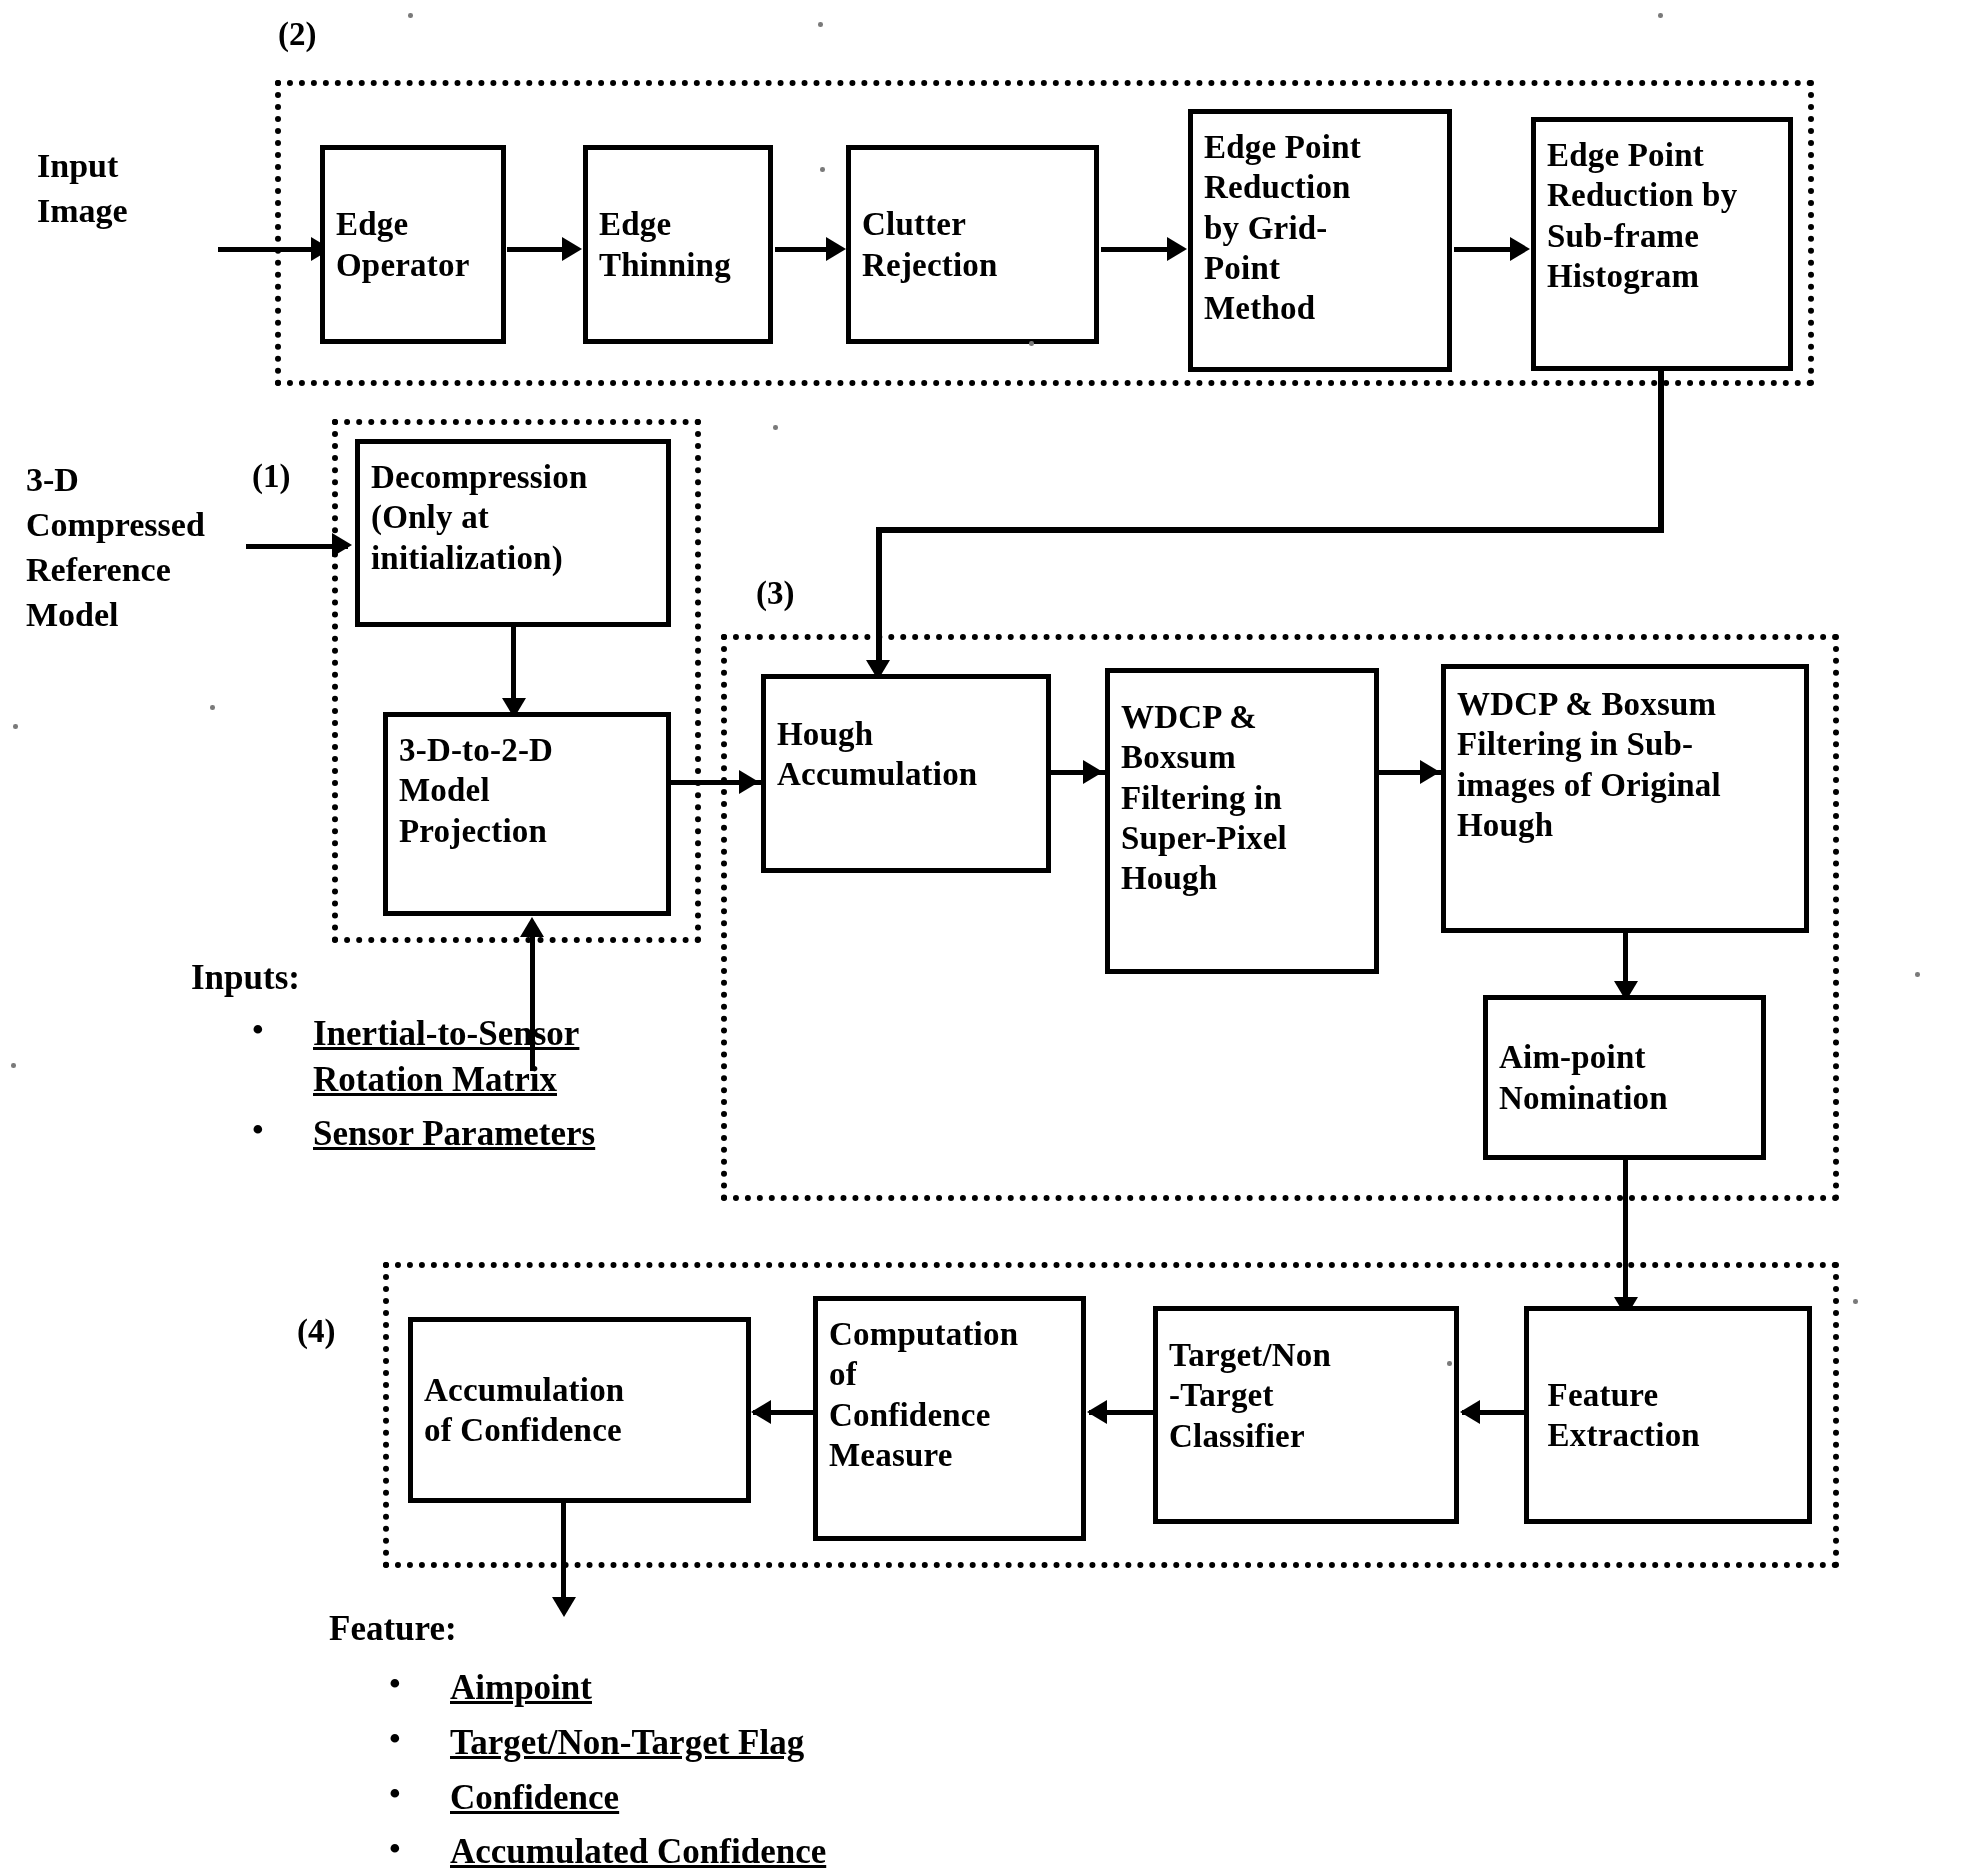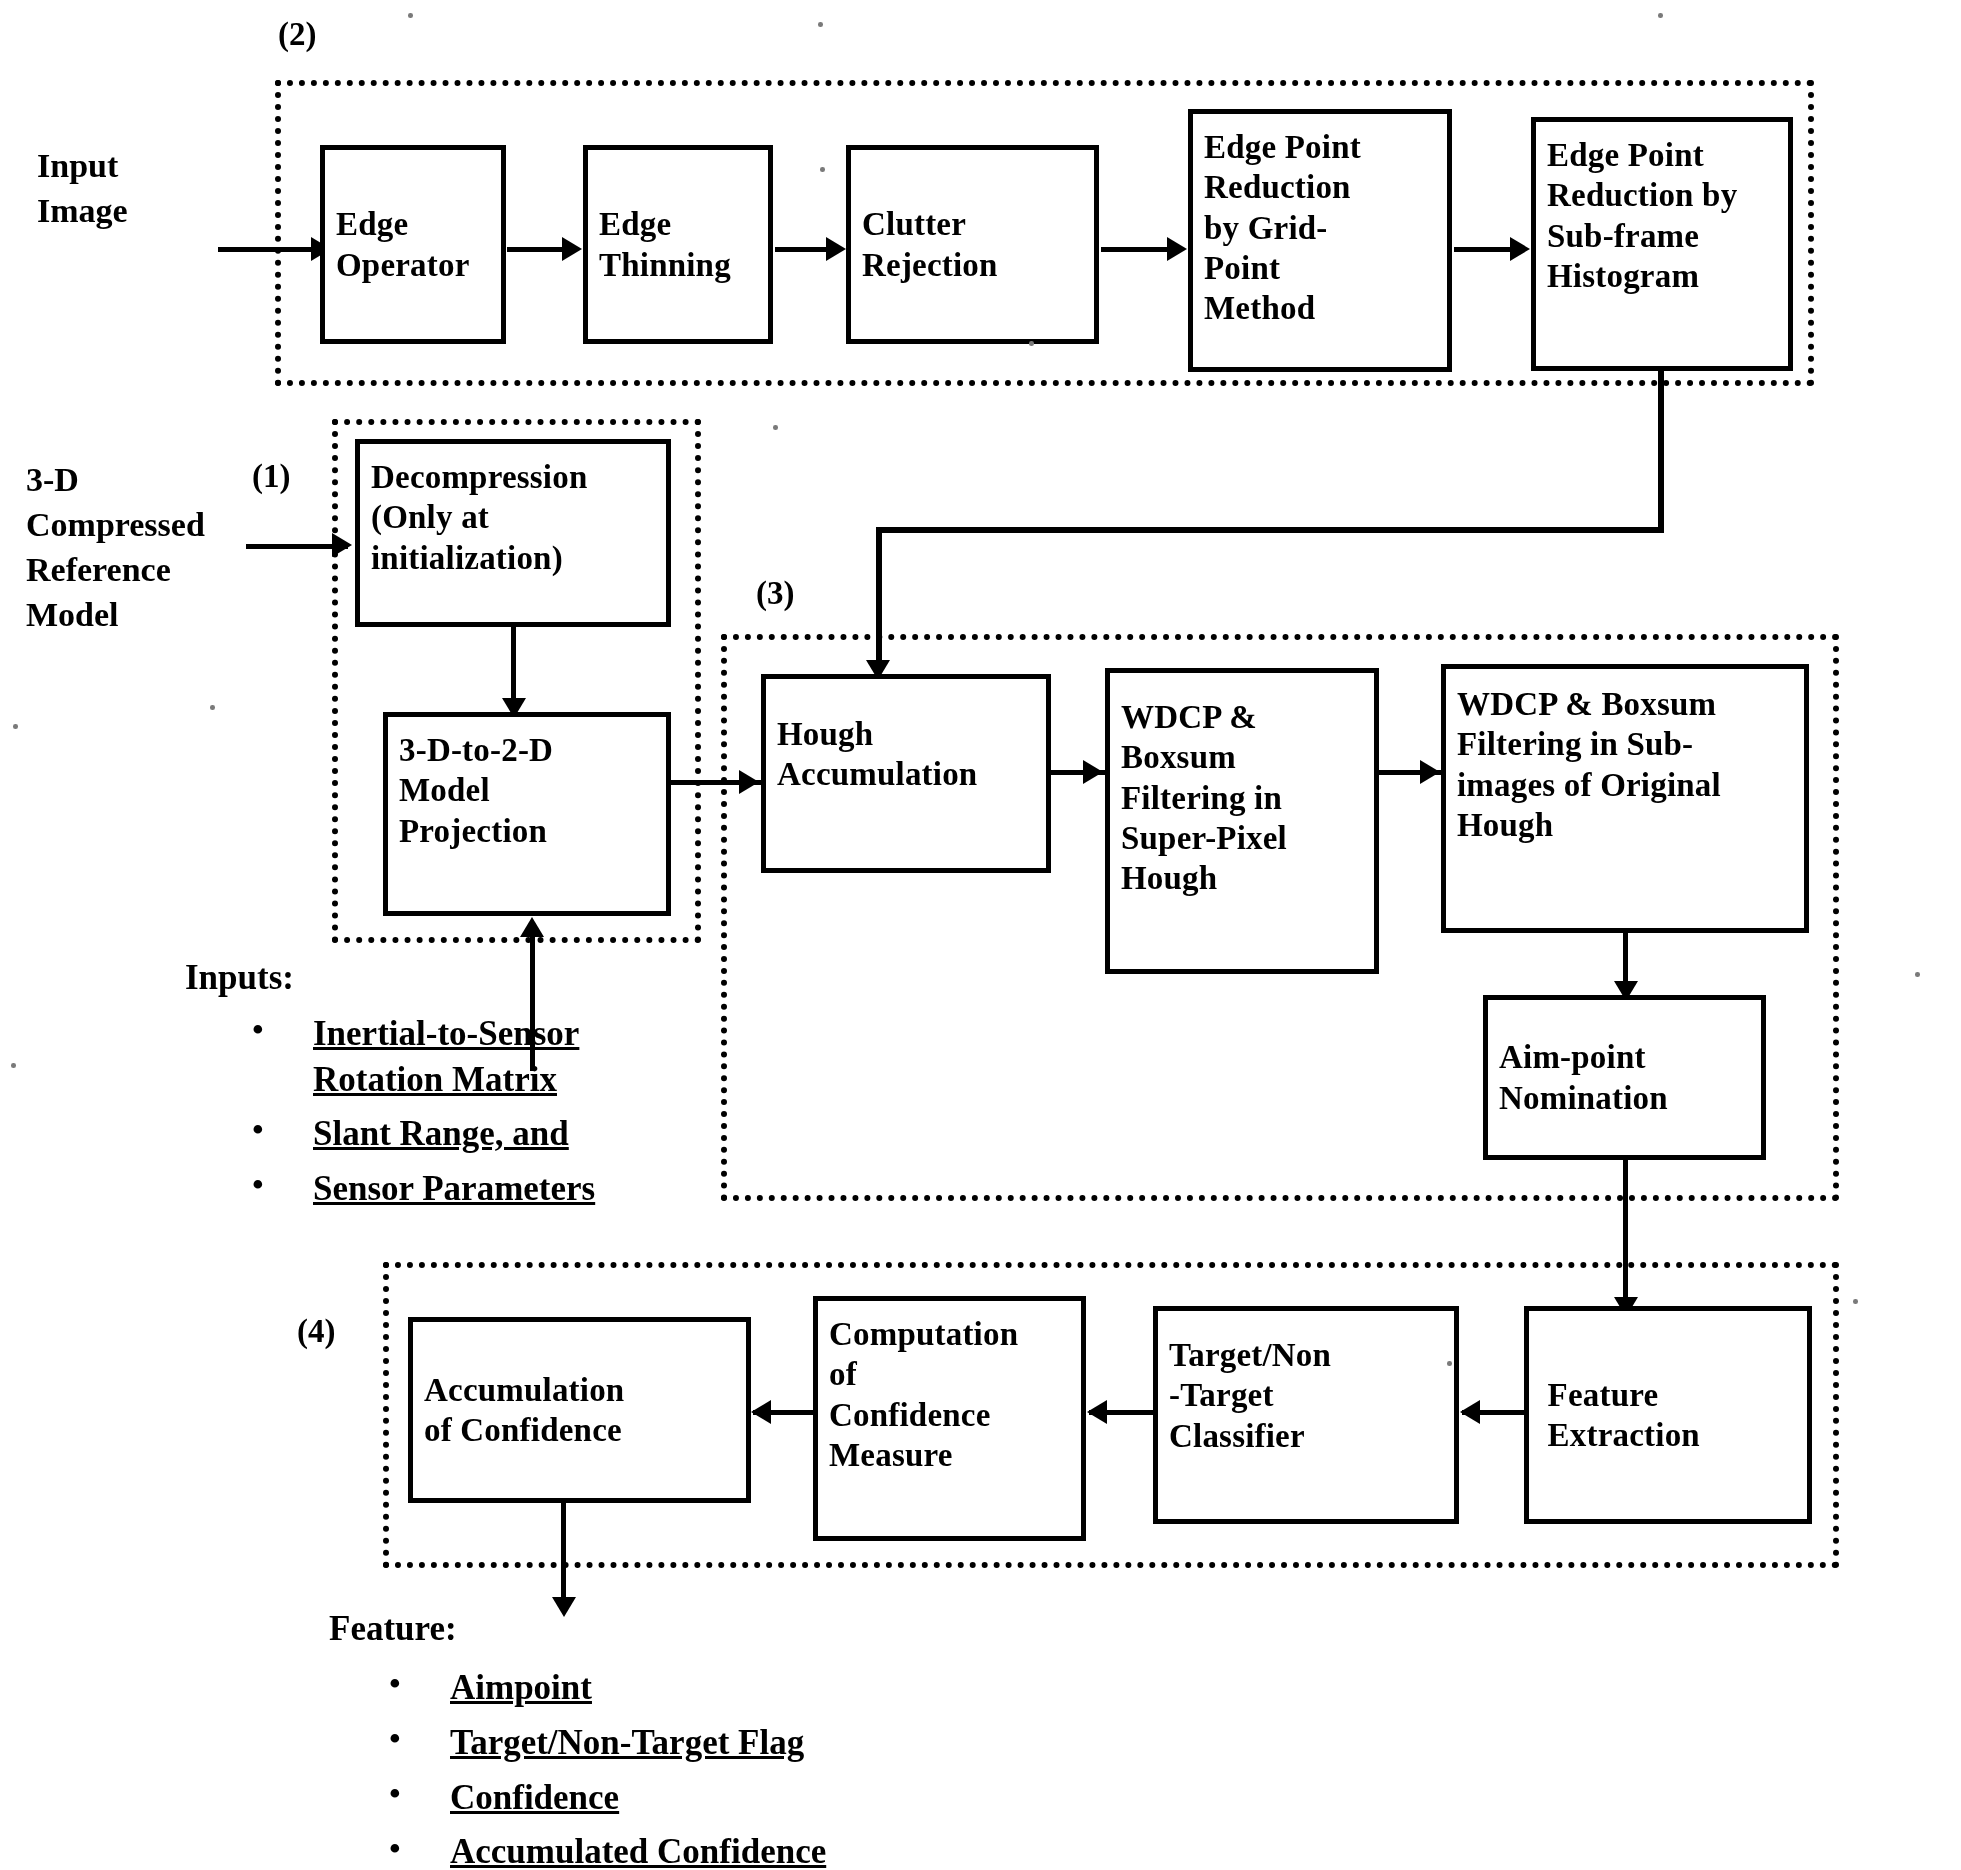--- a/index.html
+++ b/index.html
@@ -211,25 +211,24 @@
 Model
 Projection</span>
   </div>
 
   <div class="line-h" style="left:671px; top:780px; width:93px;"></div>
   <div class="arrow right" style="left:739px; top:770px;"></div>
 
   <div class="line-v" style="left:530px; top:937px; width:4.6px; height:134px;"></div>
   <div class="arrow up" style="left:520px; top:917px;"></div>
 
-  <div class="listhead" style="left:185px; top:958px;">Inputs:</div>
+  <div class="listhead" style="left:191px; top:958px;">Inputs:</div>
   <ul class="bullets" style="left:243px; top:1011px;">
     <li style="white-space:pre-line;">Inertial-to-Sensor
 Rotation Matrix</li>
-    <li style="white-space:pre-line;">Slant Range, and</li>
     <li style="white-space:pre-line;">Sensor Parameters</li>
   </ul>
 
   <div class="group" style="left:721px; top:634px; width:1118px; height:567px;"></div>
   <div class="tag" style="left:756px; top:575px;">(3)</div>
 
   <div class="box" style="left:761px; top:674px; width:290px; height:199px; align-items:flex-start; padding-top:35px;">
     <span class="txt" style="white-space:pre-line;">Hough
 Accumulation</span>
   </div>

